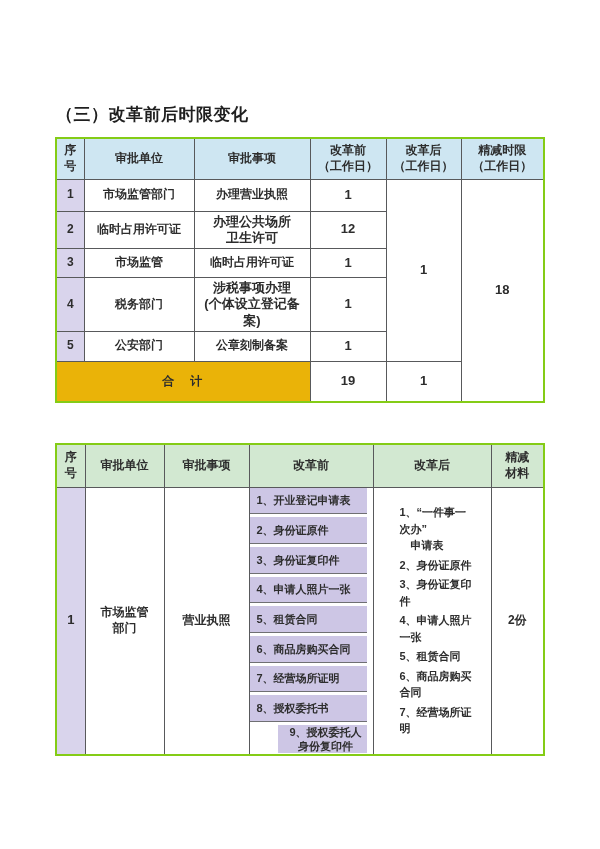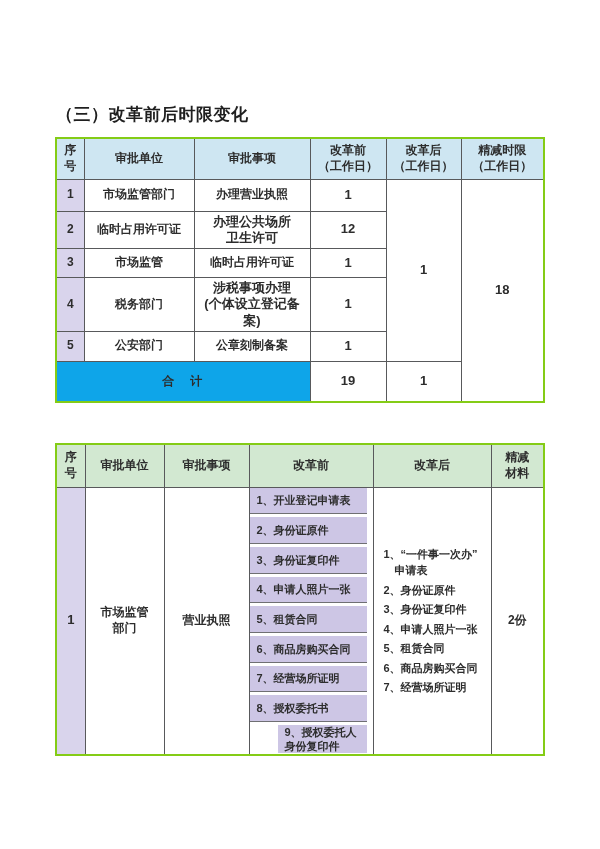--- a/index.html
+++ b/index.html
@@ -16,36 +16,36 @@
   td,th{border:1px solid #58595b;text-align:center;vertical-align:middle;
         font-size:12px;font-weight:700;padding:2px;line-height:1.3;overflow:hidden;}
   .pre{white-space:pre-line;}
   .small{font-size:13px;line-height:1.25;}
   .num{font-size:13px;}
 
   
   .t1{top:137px;width:488px;}
   .t1 th{background:#cee6f2;}
   .t1 .no-cell{background:#d9d4ec;}
-  .t1 .total-label{background:#0ea5e9;letter-spacing:2px;}
+  .t1 .total-label{background:#eab308;letter-spacing:2px;}
 
   
   .t2{top:443px;width:488px;}
   .t2 th{background:#d2e8d1;}
   .t2 .no-cell{background:#d9d4ec;}
   .before-cell{padding:0;vertical-align:top;}
   .before-stack{display:flex;flex-direction:column;height:266px;gap:3px;}
   .before-item{
     flex:1;display:flex;align-items:center;background:#cdc6e5;
     border-bottom:1px solid #6f6f73;margin-right:6px;padding-left:7px;
-    font-size:11px;text-align:left;
+    font-size:11px;text-align:center;
   }
   .before-item:last-child{border-bottom:none;margin-left:28px;}
   .after-cell{text-align:left;padding:4px 2px 4px 10px;}
-  .after-item{font-size:11px;line-height:1.5;margin:3px 0;white-space:pre-line;text-align:left;}
+  .after-item{font-size:11px;line-height:1.5;margin:3px 16px;white-space:pre-line;text-align:left;}
 </style>
 </head>
 <body>
 
 <div class="page">
 
   <div class="title title-3">（三）改革前后时限变化</div>
 
   <table class="t1">
     <colgroup>

